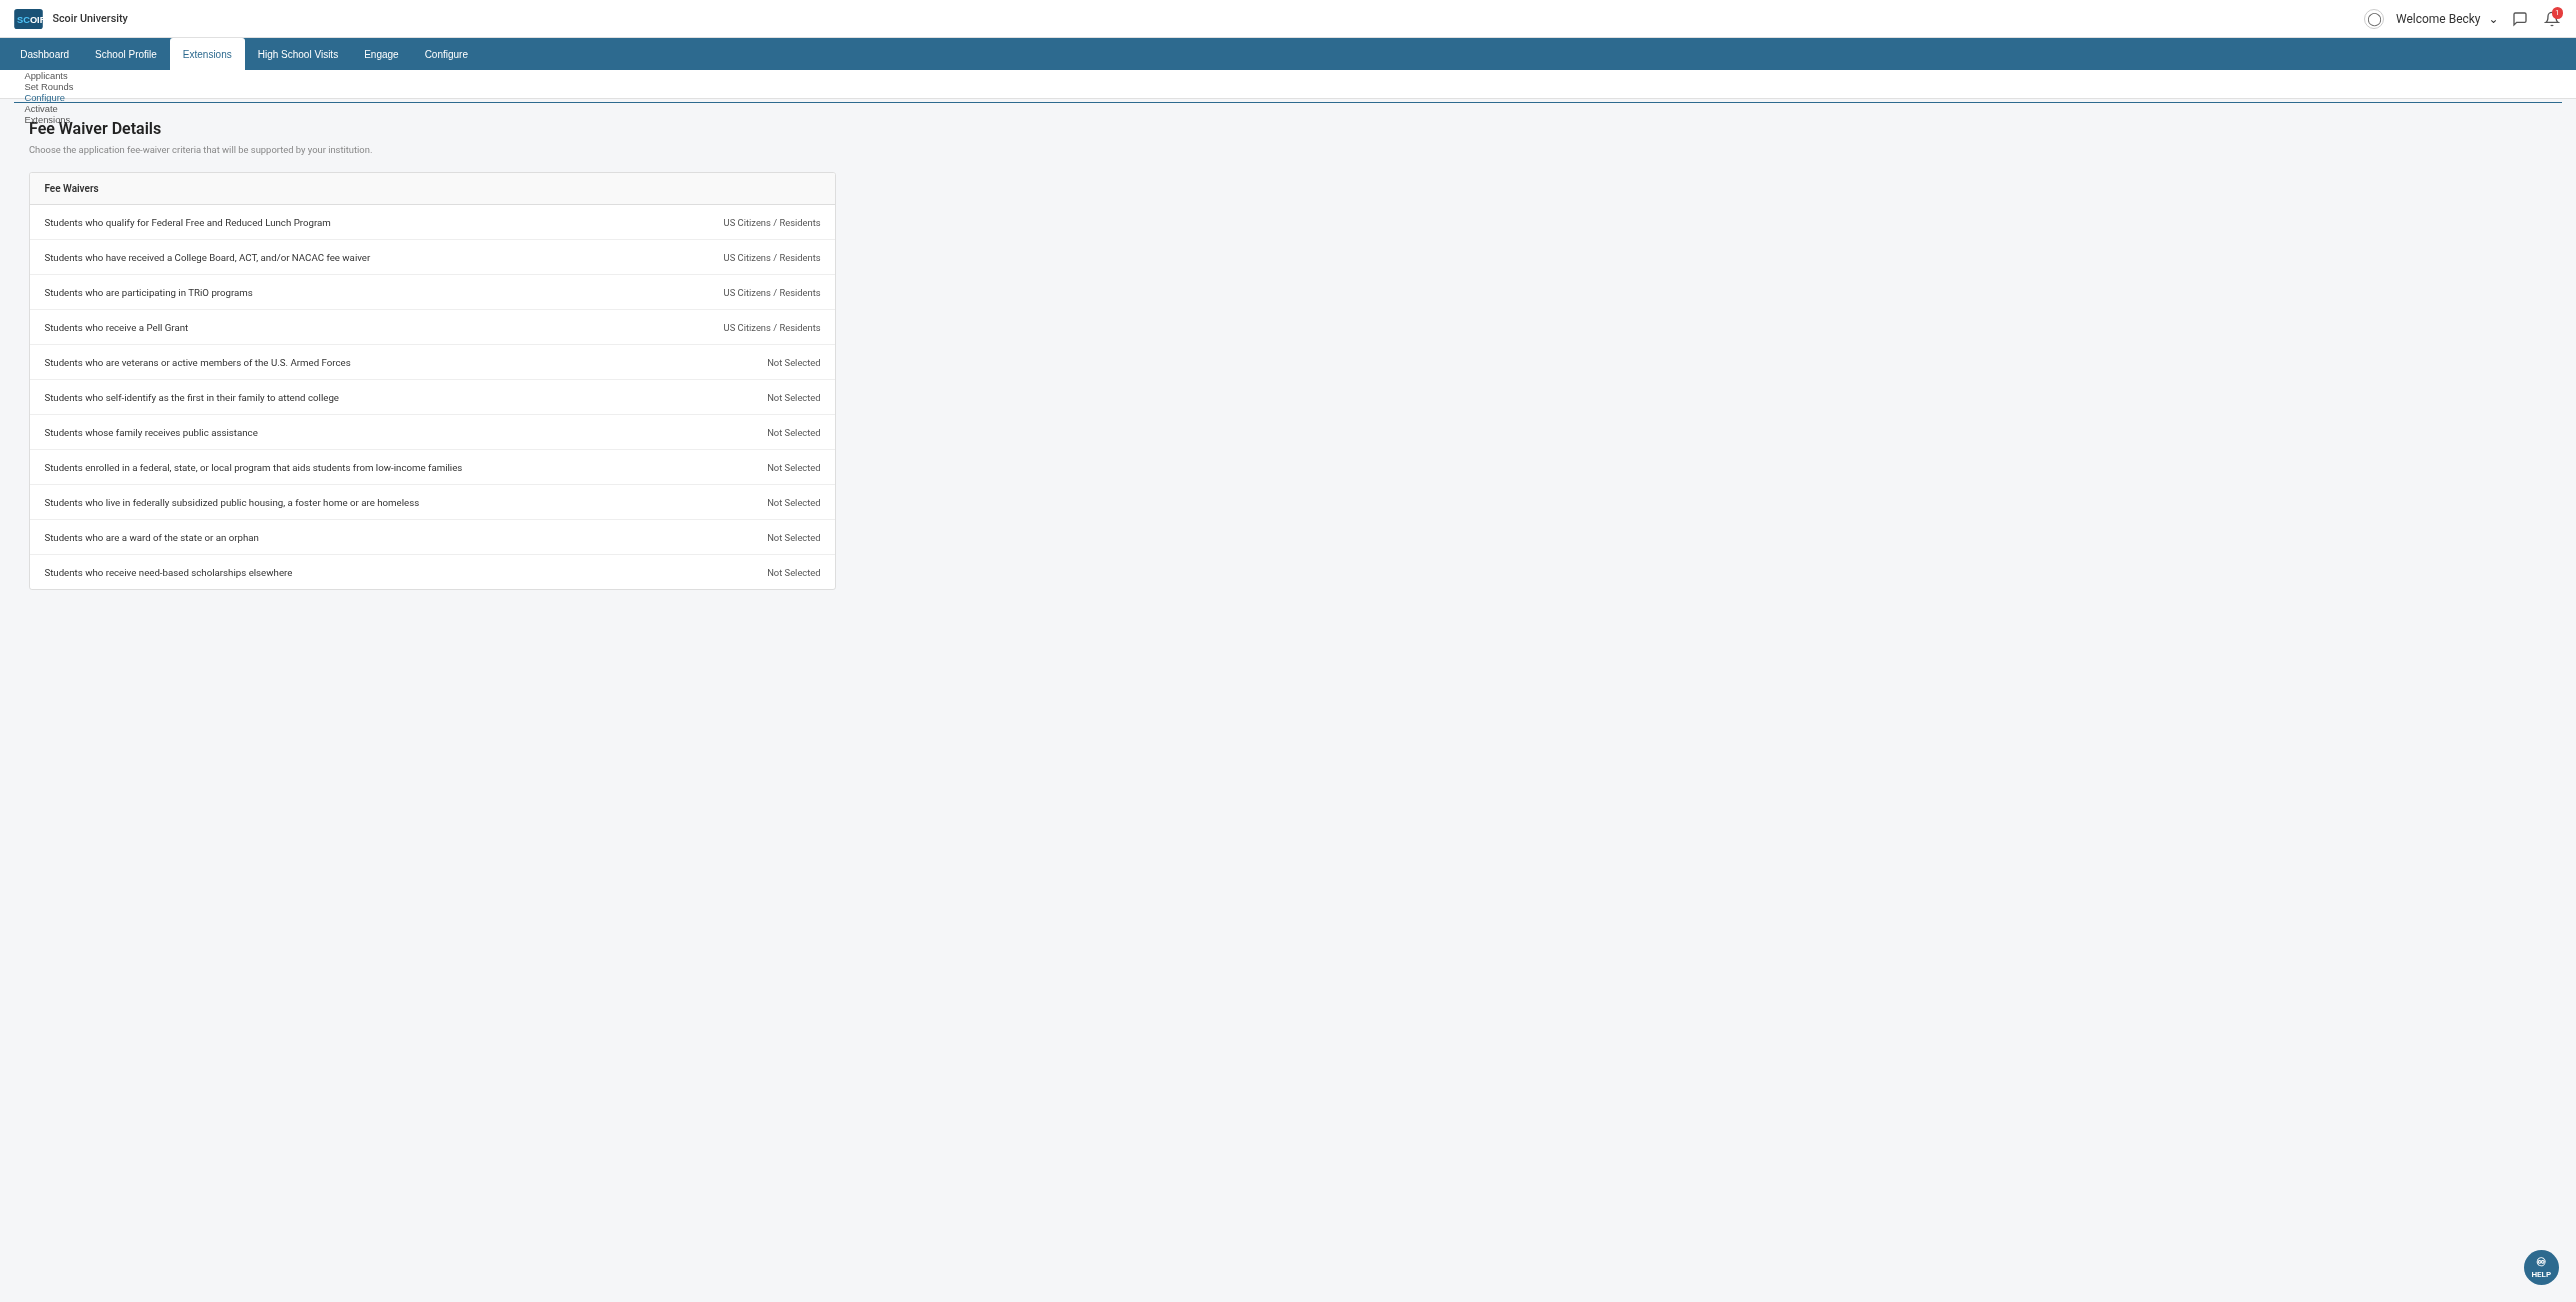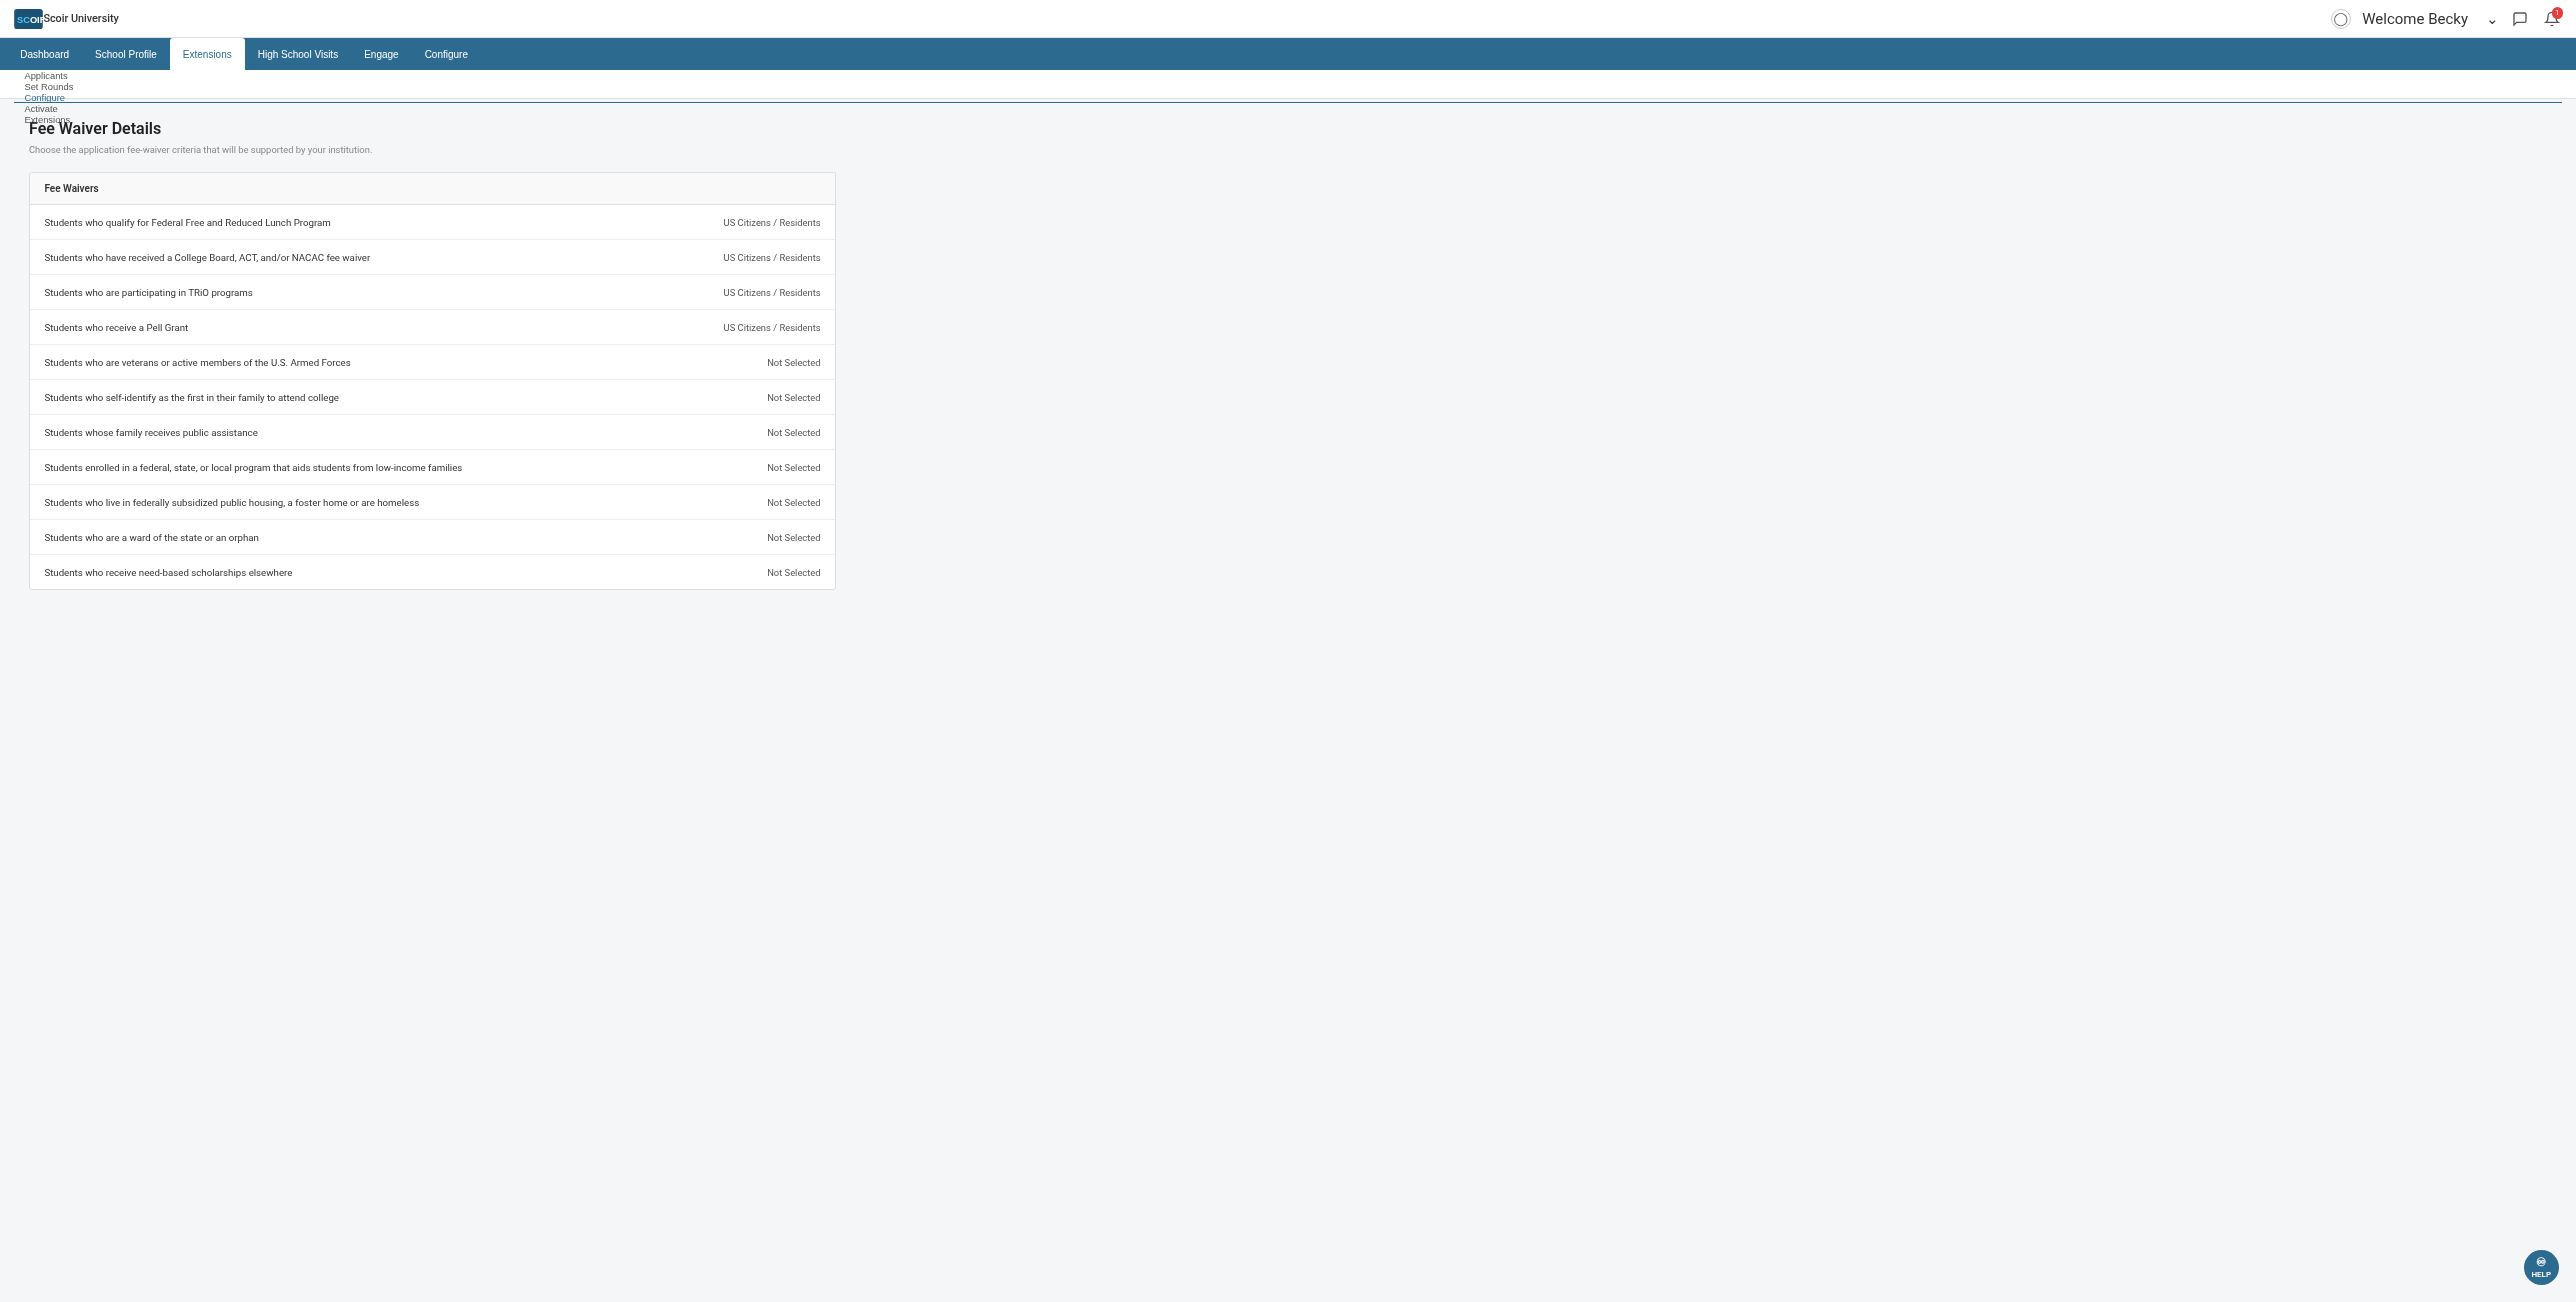--- a/index.html
+++ b/index.html
@@ -28,46 +28,46 @@
 
     .logo-area {
       display: flex;
       align-items: center;
       gap: 8.7px;
     }
 
     .logo {
       display: flex;
       align-items: center;
-      gap: 0;
+      gap: 9px;
     }
 
     .logo-icon {
       width: 29px;
       height: 20px;
     }
 
     .university-name {
       font-size: 10.8px;
       font-weight: 500;
       color: #333;
     }
 
     .header-right {
       display: flex;
       align-items: center;
       gap: 11.5px;
     }
 
     .welcome-text {
-      font-size: 15px;
-      color: #333;
-      display: flex;
-      align-items: center;
-      gap: 18px;
+      font-size: 12px;
+      color: #333;
+      display: flex;
+      align-items: center;
+      gap: 8px;
       cursor: pointer;
     }
 
     .header-icon {
       width: 20px;
       height: 20px;
       display: flex;
       align-items: center;
       justify-content: center;
       cursor: pointer;

